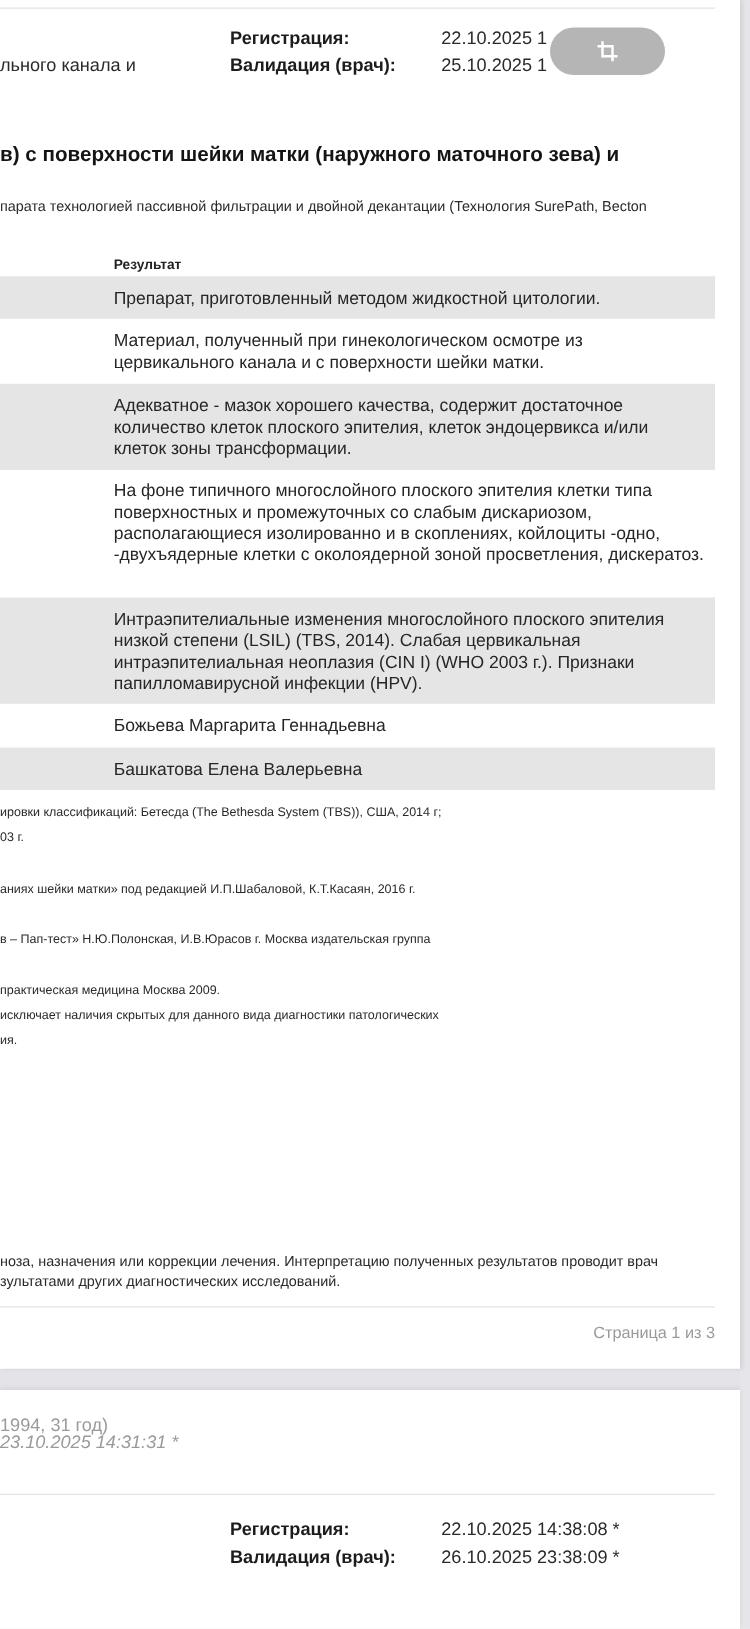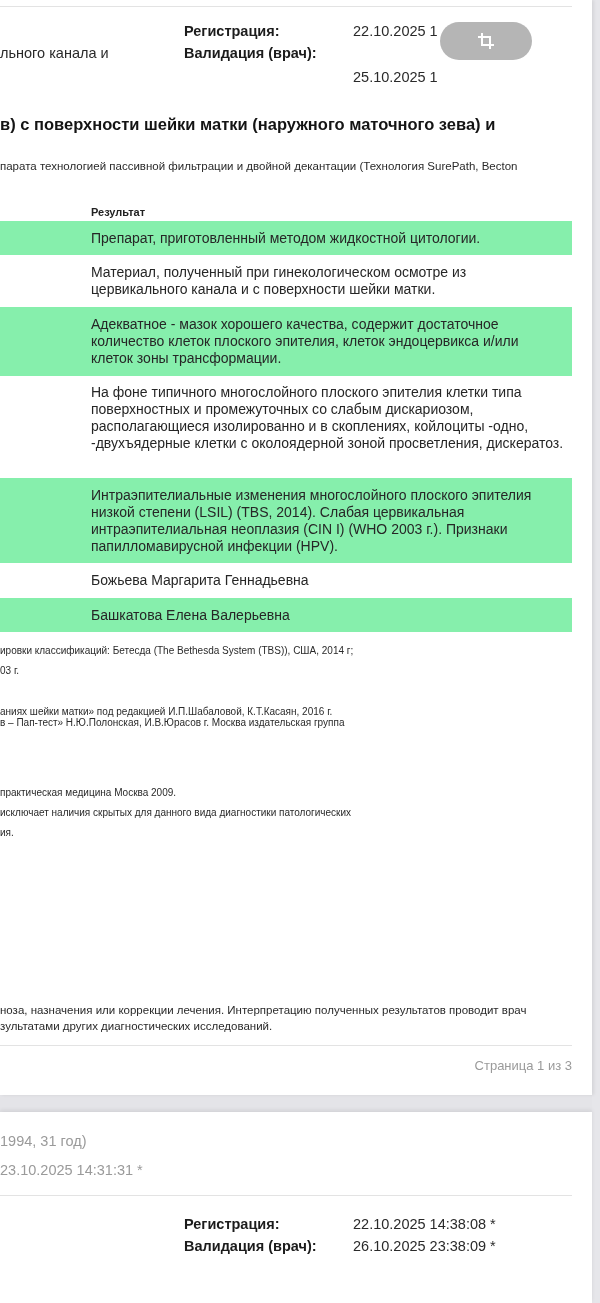--- a/index.html
+++ b/index.html
@@ -21,21 +21,21 @@
   .meta-label { font-weight: bold; font-size: 14.5px; color: #1c1c1c; }
   .meta-value { font-size: 14.5px; color: #2a2a2a; }
   .left-frag { font-size: 14.5px; color: #2a2a2a; }
 
   .title { font-weight: bold; font-size: 16.5px; color: #141414; line-height: 20px; }
   .subtitle { font-size: 11.5px; color: #2a2a2a; }
 
   .col-header { font-weight: bold; font-size: 11px; color: #222; }
 
   .row { position: absolute; left: 0; width: 572px; }
-  .row.gray { background: #86efac; }
+  .row.gray { background: #e5e5e5; }
   .row .cell {
     position: absolute; left: 91px; right: 8px;
     font-size: 14px; line-height: 17px; color: #262626;
     white-space: normal;
   }
 
   .note { font-size: 10px; color: #2a2a2a; }
   .fine { font-size: 11.5px; color: #2a2a2a; }
   .pager { font-size: 13px; color: #9a9a9a; }
   .grey-text { font-size: 14.5px; color: #9a9a9a; }
@@ -56,21 +56,21 @@
 <div class="scroll-strip"></div>
 
 <div class="page" id="page1">
   <div class="hr" style="left:0; top:6px; width:572px;"></div>
 
   <div class="abs left-frag" style="left:0; top:45px;">льного канала и</div>
 
   <div class="abs meta-label" style="left:184px; top:23px;">Регистрация:</div>
   <div class="abs meta-value" style="left:353px; top:23px;">22.10.2025 1</div>
   <div class="abs meta-label" style="left:184px; top:45px;">Валидация (врач):</div>
-  <div class="abs meta-value" style="left:353px; top:45px;margin-top:24px;">25.10.2025 1</div>
+  <div class="abs meta-value" style="left:353px; top:45px;">25.10.2025 1</div>
 
   <div class="crop-btn">
     <svg width="20" height="20" viewBox="0 0 20 20">
       <path d="M6 2 V14 H18" fill="none" stroke="#ffffff" stroke-width="2"></path>
       <path d="M2 6 H14 V18" fill="none" stroke="#ffffff" stroke-width="2"></path>
     </svg>
   </div>
 
   <div class="abs title" style="left:0; top:114px;">в) с поверхности шейки матки (наружного маточного зева) и</div>
   <div class="abs subtitle" style="left:0; top:160px;">парата технологией пассивной фильтрации и двойной декантации (Технология SurePath, Becton</div>
@@ -95,33 +95,33 @@
   <div class="row" style="top:563px; height:35px;padding-left:29px;">
     <div class="cell" style="top:9px;">Божьева Маргарита Геннадьевна</div>
   </div>
   <div class="row gray" style="top:598px; height:34px;">
     <div class="cell" style="top:9px;">Башкатова Елена Валерьевна</div>
   </div>
 
   <div class="abs note" style="left:0; top:645px;">ировки классификаций: Бетесда (The Bethesda System (TBS)), США, 2014 г;</div>
   <div class="abs note" style="left:0; top:665px;">03 г.</div>
   <div class="abs note" style="left:0; top:706px;">аниях шейки матки» под редакцией И.П.Шабаловой, К.Т.Касаян, 2016 г.</div>
-  <div class="abs note" style="left:0; top:717px;text-align:center;">в – Пап-тест» Н.Ю.Полонская, И.В.Юрасов г. Москва издательская группа</div>
+  <div class="abs note" style="left:0; top:746px;text-align:center;">в – Пап-тест» Н.Ю.Полонская, И.В.Юрасов г. Москва издательская группа</div>
   <div class="abs note" style="left:0; top:787px;">практическая медицина Москва 2009.</div>
   <div class="abs note" style="left:0; top:807px;"> исключает наличия скрытых для данного вида диагностики патологических</div>
   <div class="abs note" style="left:0; top:827px;">ия.</div>
 
   <div class="abs fine" style="left:0; top:1004px;">ноза, назначения или коррекции лечения. Интерпретацию полученных результатов проводит врач</div>
   <div class="abs fine" style="left:0; top:1020px;">зультатами других диагностических исследований.</div>
   <div class="hr" style="left:0; top:1045px; width:572px;"></div>
   <div class="abs pager" style="right:20px; top:1058px;">Страница 1 из 3</div>
 </div>
 
 <div class="page" id="page2">
   <div class="abs grey-text" style="left:0; top:21px;">1994, 31 год)</div>
-  <div class="abs grey-text" style="left:0; top:50px;">23.10.2025 14:31:31 *</div>
+  <div class="abs grey-text" style="left:0; top:34px;font-style:italic;">23.10.2025 14:31:31 *</div>
   <div class="hr" style="left:0; top:83px; width:572px;"></div>
 
   <div class="abs meta-label" style="left:184px; top:104px;">Регистрация:</div>
   <div class="abs meta-value" style="left:353px; top:104px;">22.10.2025 14:38:08 *</div>
   <div class="abs meta-label" style="left:184px; top:126px;">Валидация (врач):</div>
   <div class="abs meta-value" style="left:353px; top:126px;">26.10.2025 23:38:09 *</div>
 </div>
 
 </body></html>

